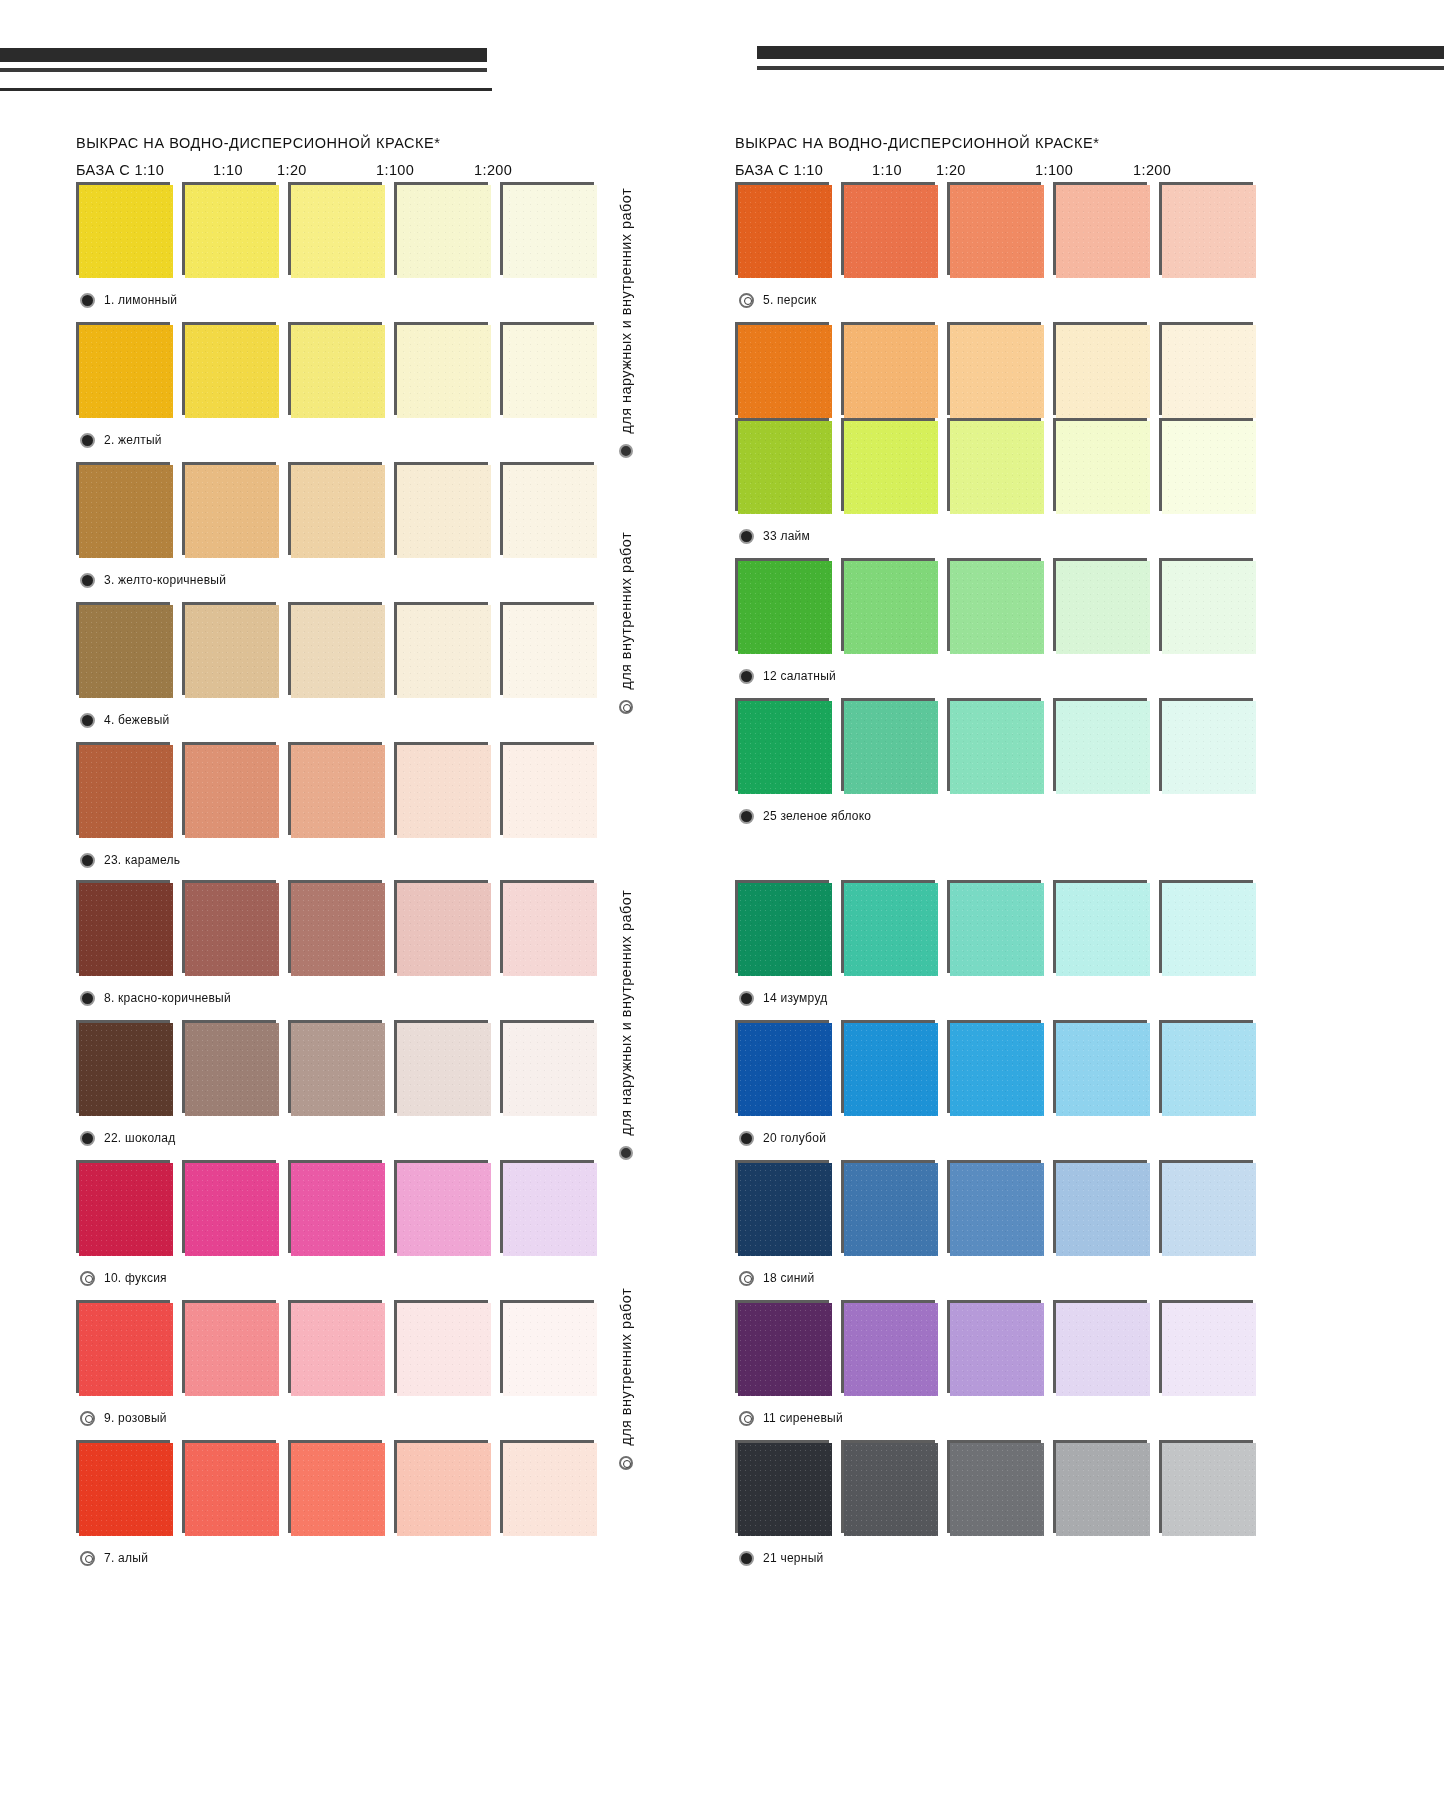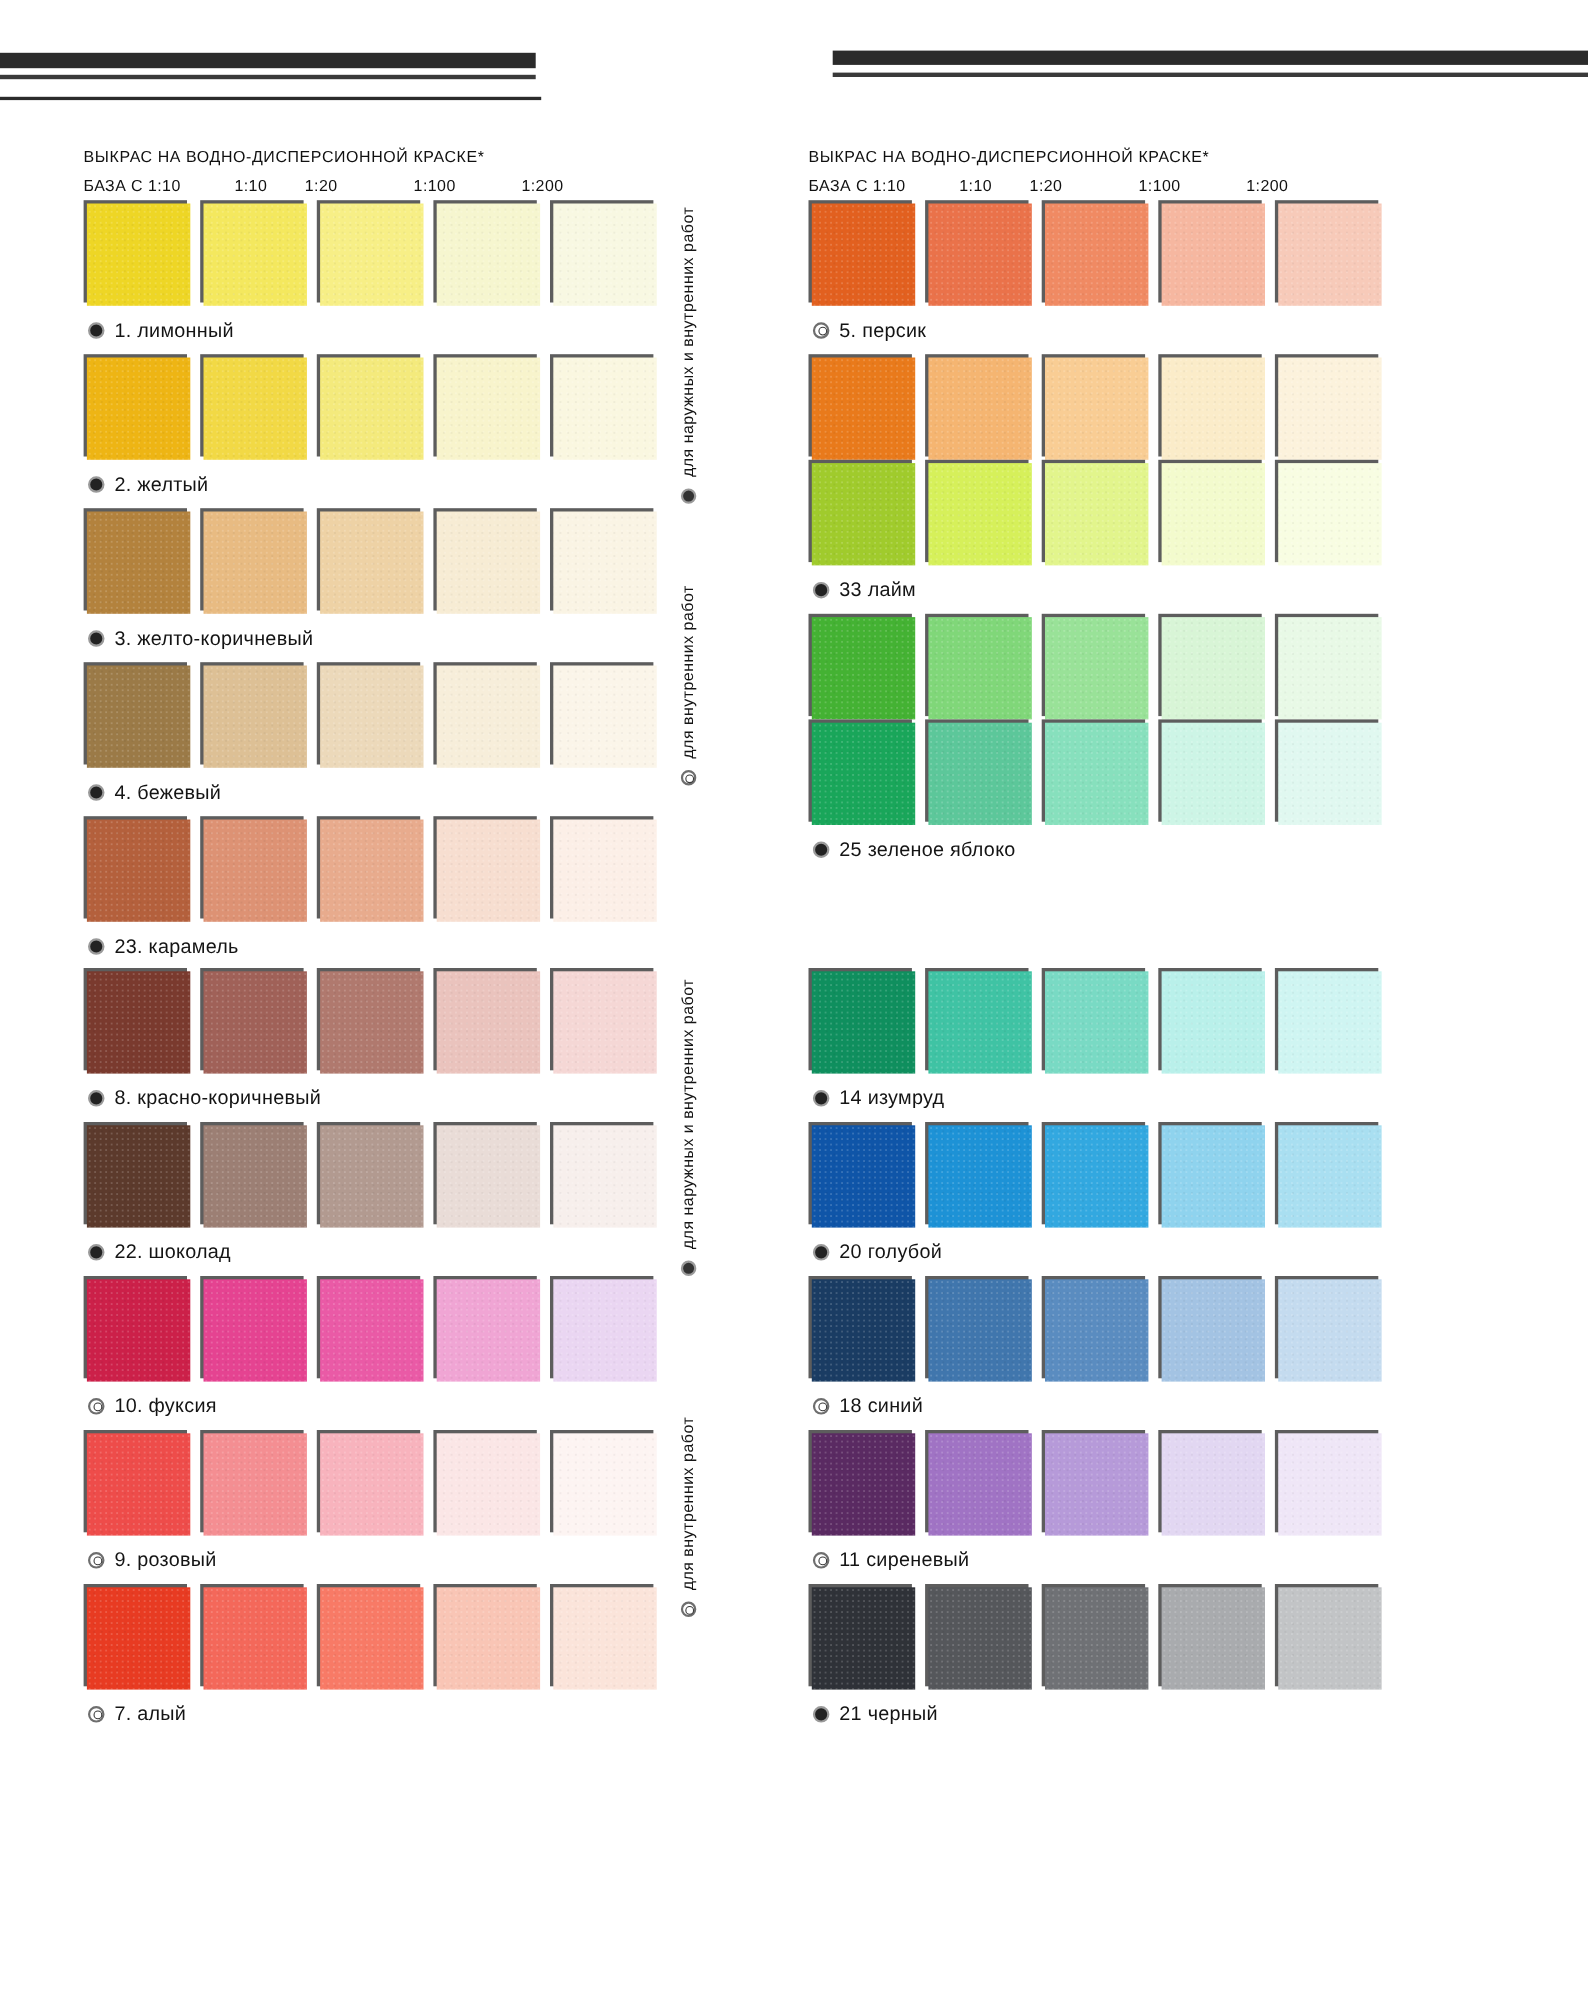--- a/index.html
+++ b/index.html
@@ -113,21 +113,21 @@
   }
   .bullet.hollow::after {
     content:"";
     position:absolute;
     left:2.5px; top:2.5px;
     width:6px; height:6px;
     border-radius:50%;
     border:1.6px solid #3a3a3a;
   }
   .name-text {
-    font-size:18px;
+    font-size:12px;
     letter-spacing:0.25px;
     color:#141414;
     white-space:nowrap;
   }
 
   
   .vlegend {
     position:absolute;
     width:40px;
   }
@@ -371,20 +371,24 @@
           <div class="swatch">
             <div class="chip" style="--c: #99e298;"></div>
           </div>
           <div class="swatch">
             <div class="chip" style="--c: #d8f5d6;"></div>
           </div>
           <div class="swatch">
             <div class="chip" style="--c: #e8f9e6;"></div>
           </div>
         </div>
+        <div class="name-row">
+          <div class="bullet filled"></div>
+          <div class="name-text">12 салатный</div>
+        </div>
         <div class="swatch-row">
           <div class="swatch">
             <div class="chip" style="--c: #19a65a;"></div>
           </div>
           <div class="swatch">
             <div class="chip" style="--c: #5cc79a;"></div>
           </div>
           <div class="swatch">
             <div class="chip" style="--c: #87e0bd;"></div>
           </div>

